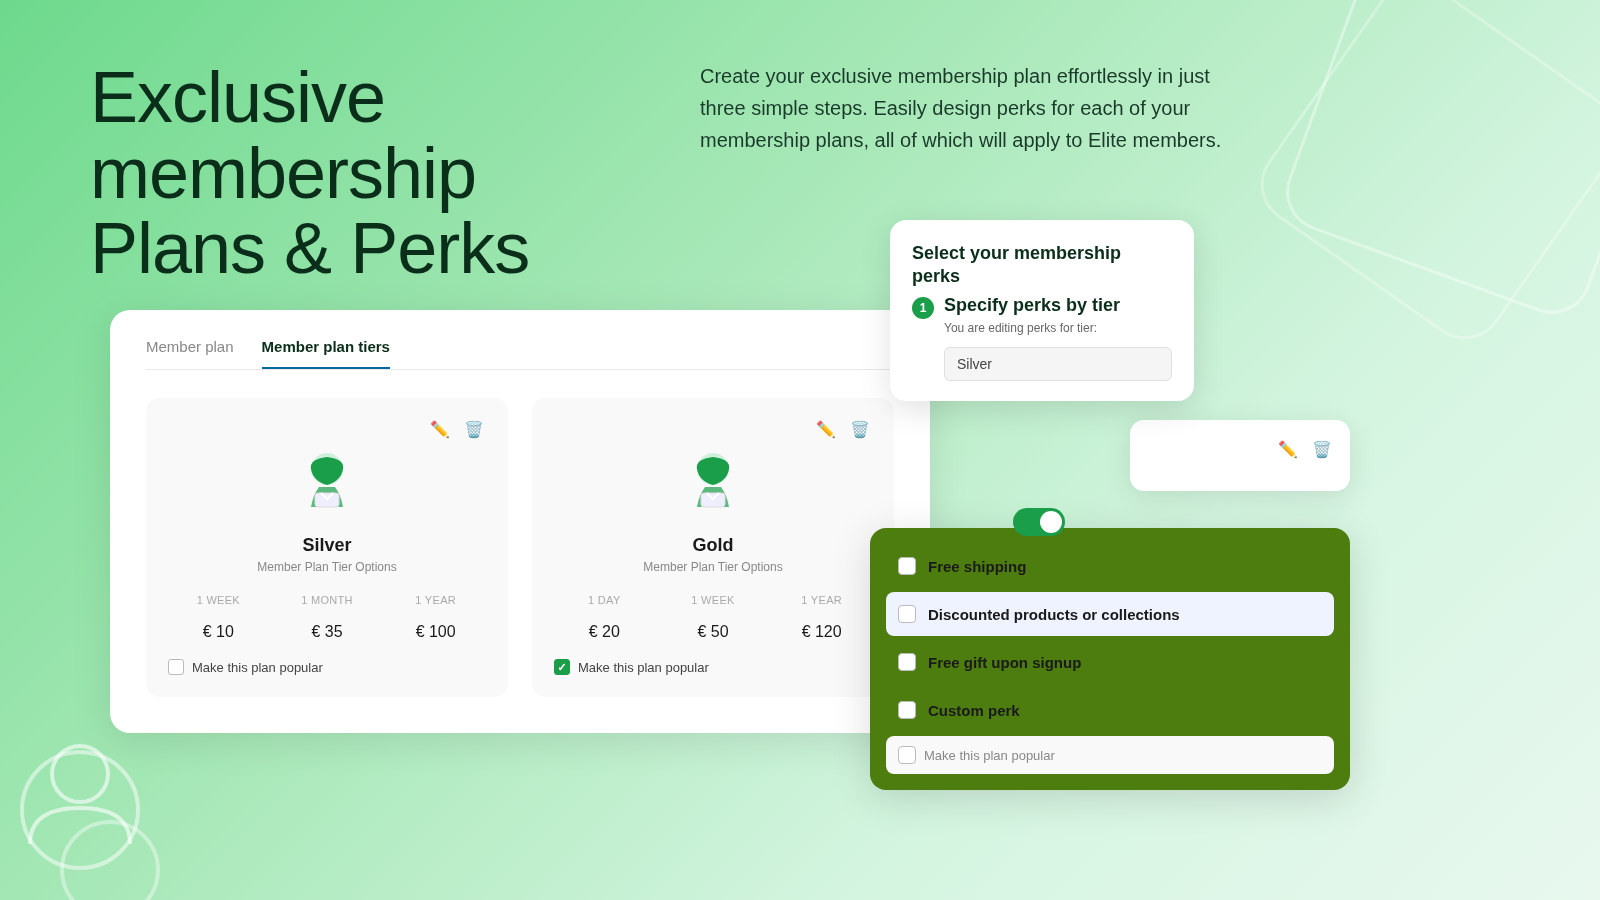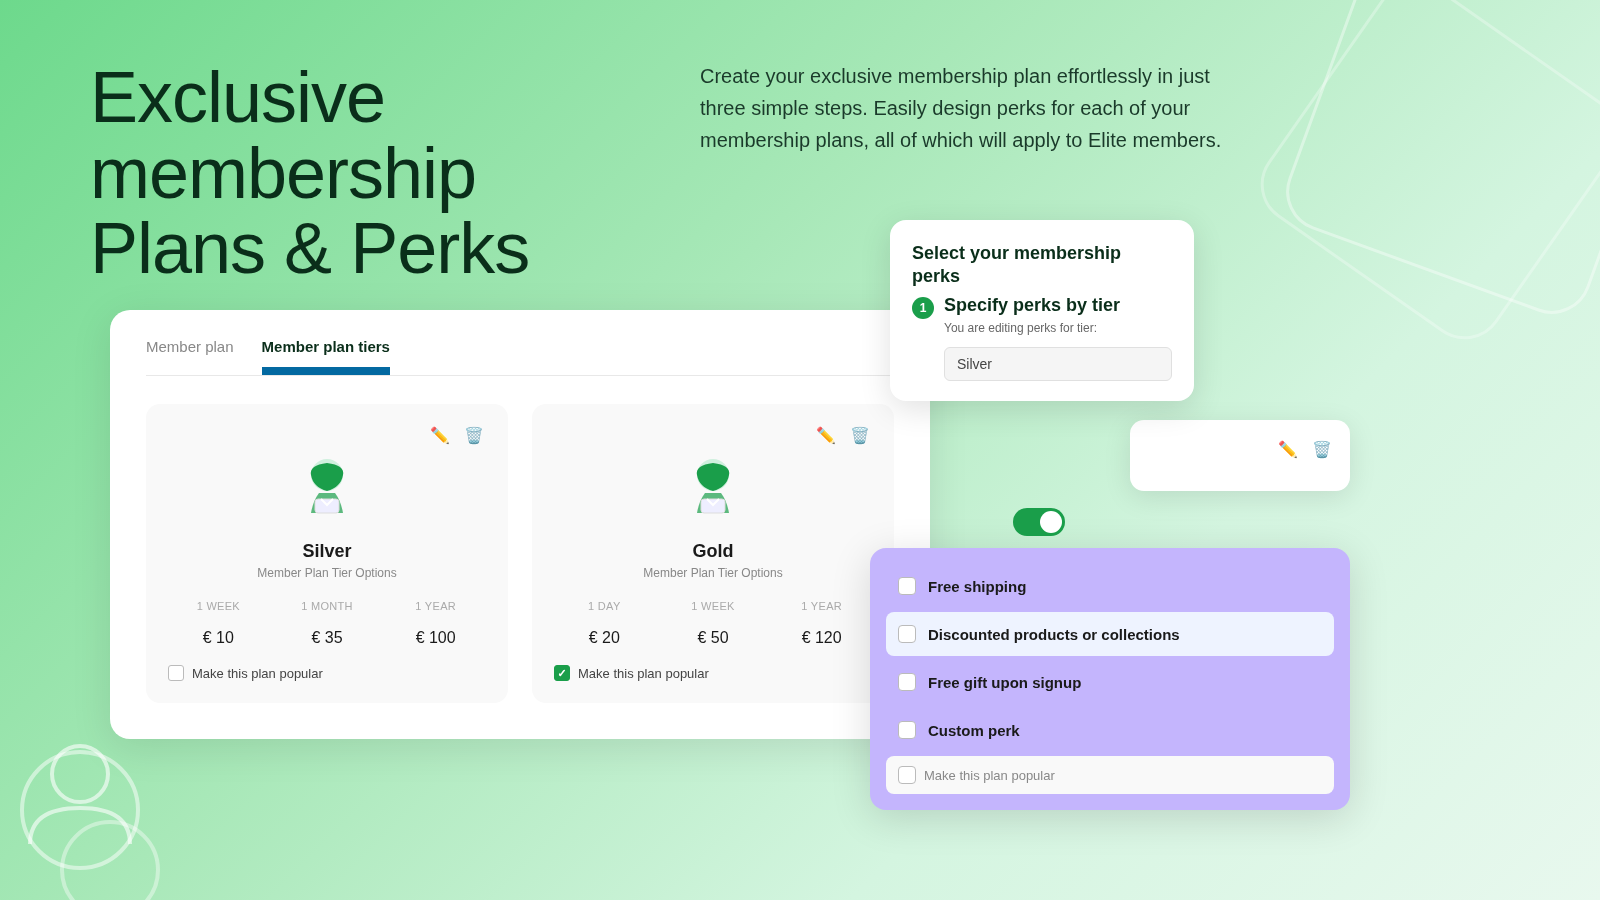--- a/index.html
+++ b/index.html
@@ -100,21 +100,21 @@
       font-size: 15px;
       color: #888;
       padding-bottom: 12px;
       cursor: pointer;
       border-bottom: 2px solid transparent;
       font-weight: 400;
     }
     .tab.active {
       color: #0a2e1a;
       font-weight: 600;
-      border-bottom: 8px solid #0369a1;
+      border-bottom: 2px solid #0369a1;
     }
 
     
     .tier-cards {
       display: flex;
       gap: 24px;
     }
     .tier-card {
       flex: 1;
       background: #f9f9f9;
@@ -282,24 +282,24 @@
       border-radius: 6px;
       padding: 8px 12px;
       font-size: 14px;
       color: #444;
       width: 100%;
     }
 
     
     .perks-options-card {
       position: absolute;
-      top: 548px;
+      top: 528px;
       left: 870px;
       width: 480px;
-      background: #c4b5fd;
+      background: #4d7c0f;
       border-radius: 16px;
       padding: 16px 16px;
       box-shadow: 0 8px 40px rgba(0,0,0,0.14);
       z-index: 10;
     }
 
     .perk-option-row {
       display: flex;
       align-items: center;
       gap: 12px;

